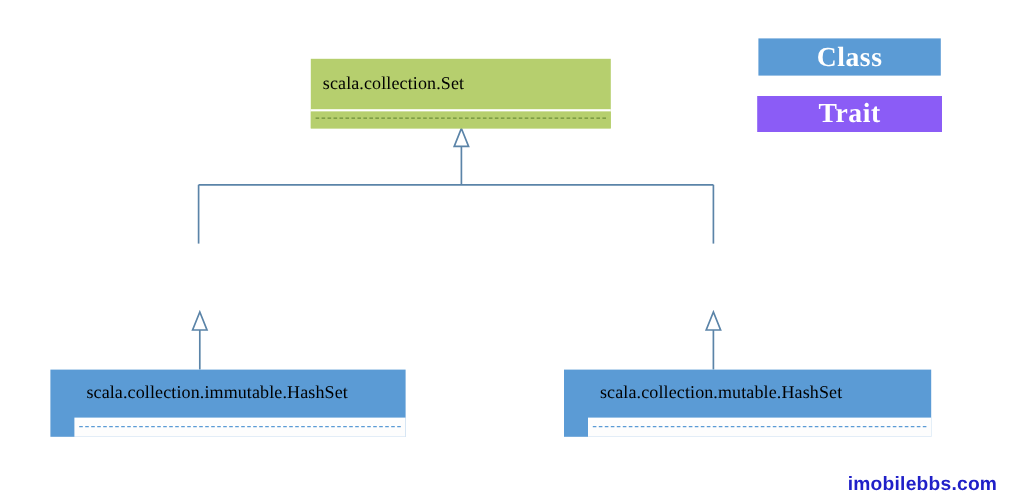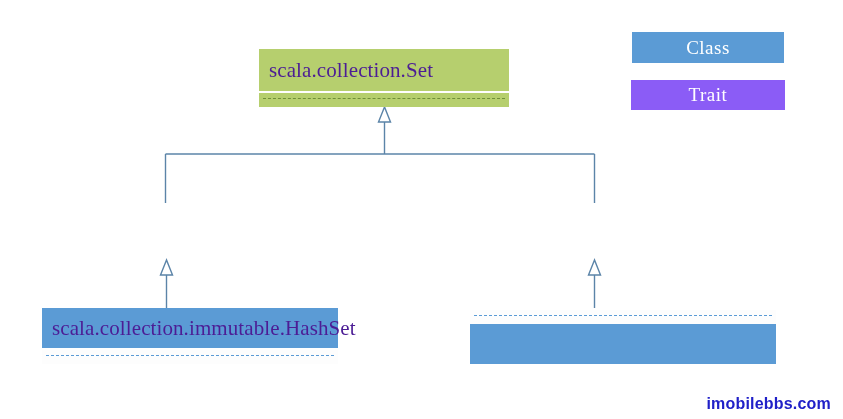--- a/index.html
+++ b/index.html
@@ -24,23 +24,23 @@
     position: absolute;
     box-sizing: border-box;
     display: flex;
     flex-direction: column;
   }
   .node .title-bar {
     flex: 1 1 auto;
     display: flex;
     align-items: center;
     padding-left: 10px;
-    color: #4c1d95;
+    color: #000000;
     font-family: "Liberation Serif", serif;
-    font-size: 21px;
+    font-size: 15px;
     letter-spacing: 0.1px;
     white-space: nowrap;
   }
   .node .divider {
     height: 2px;
     background: #ffffff;
     flex: 0 0 auto;
   }
   .node .members {
     flex: 0 0 auto;
@@ -55,35 +55,35 @@
     height: 0;
     border-top: 1px dashed;
   }
 
   
   .node.trait { background: #b6cf6e; }
   .node.trait .members { background: #b6cf6e; }
   .node.trait .members .dotline { border-top-color: #6f8f3a; }
 
   
-  .node.cls { background: #5b9bd5; }
+  .node.cls { background: #5b9bd5; padding-left: 20px; }
   .node.cls .members { background: #fdfdfd; }
   .node.cls .members .dotline { border-top-color: #5b9bd5; }
 
   
   .legend-box {
     position: absolute;
     box-sizing: border-box;
     display: flex;
     align-items: center;
     justify-content: center;
     color: #ffffff;
     font-family: "Liberation Serif", serif;
-    font-weight: normal;
-    font-size: 19px;
+    font-weight: bold;
+    font-size: 23px;
     letter-spacing: 0.5px;
   }
   .legend-box.cls { background: #5b9bd5; }
   .legend-box.trait { background: #8b5cf6; }
 
   
   .conn {
     position: absolute;
     left: 0;
     top: 0;
@@ -144,20 +144,21 @@
 
   <div class="node cls" style="left:42px; top:308px; width:296px; height:56px;">
     <div class="title-bar">scala.collection.immutable.HashSet</div>
     <div class="divider"></div>
     <div class="members">
       <div class="dotline"></div>
     </div>
   </div>
 
   <div class="node cls" style="left:470px; top:308px; width:306px; height:56px;">
+    <div class="title-bar">scala.collection.mutable.HashSet</div>
     <div class="divider"></div>
     <div class="members">
       <div class="dotline"></div>
     </div>
   </div>
 
   <div class="legend-box cls" style="left:632px; top:32px; width:152px; height:31px;">
     <span>Class</span>
   </div>
   <div class="legend-box trait" style="left:631px; top:80px; width:154px; height:30px;">

